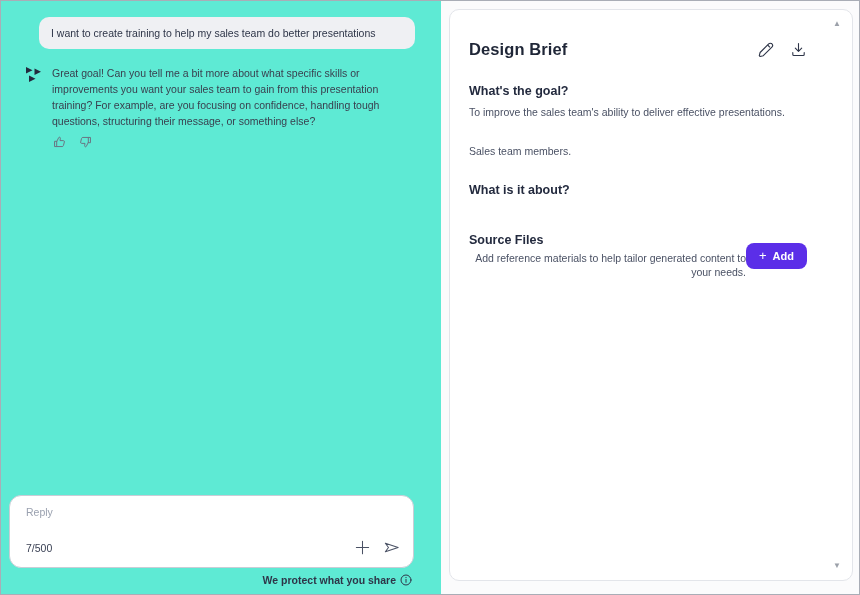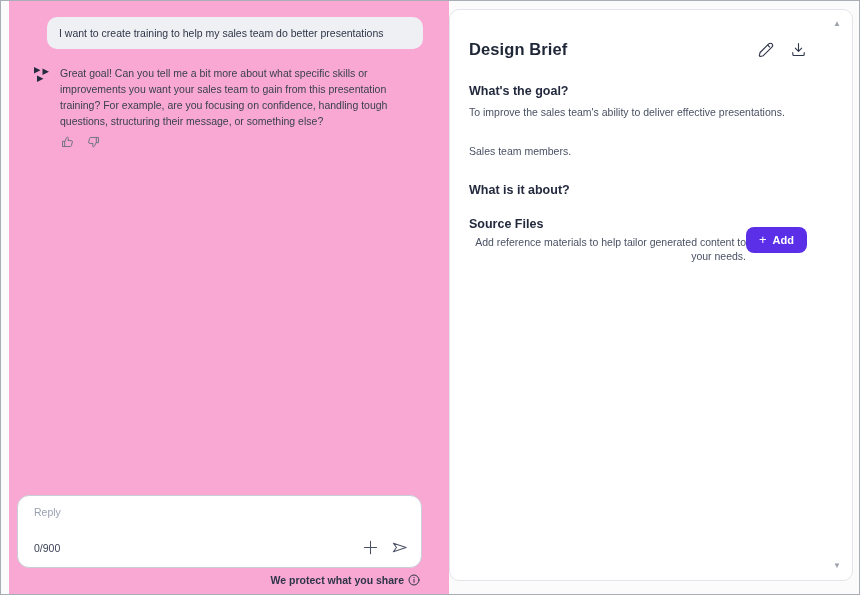--- a/index.html
+++ b/index.html
@@ -3,21 +3,21 @@
 <meta charset="utf-8">
 <style>
   * { margin:0; padding:0; box-sizing:border-box; }
   html,body { background:#fff; }
   body { font-family:"Liberation Sans", sans-serif; }
 
   .frame { position:relative; width:860px; height:595px; background:#FBFBFC;
            border:1px solid #A9ADB6; overflow:hidden; }
 
   
-  .chat-panel { position:absolute; left:8px; top:0; width:440px; height:595px; background:#f9a8d4; }
+  .chat-panel { position:absolute; left:0; top:0; width:440px; height:595px; background:#5eead4; }
 
   .user-bubble { position:absolute; left:38px; top:16px; width:376px;
                  background:#EFF0F3; border-radius:10px; padding:9px 12px;
                  font-size:10.5px; line-height:14px; color:#2E3548; }
 
   .ai-row { position:absolute; left:24px; top:64px; width:394px; display:flex; gap:9px; }
   .ai-avatar { flex:0 0 18px; padding-top:1px; }
   .ai-text { font-size:10.5px; line-height:16px; color:#39404F; width:360px; }
 
   .feedback-row { position:absolute; left:52px; top:134px; display:flex; gap:11px; }
@@ -56,21 +56,21 @@
   .section { margin-top:25px; }
   .section-heading { font-size:12.5px; font-weight:700; color:#232A3E; }
   .section-body { margin-top:7px; font-size:10.5px; line-height:14px; color:#4A5164; }
 
   .bullet-list { margin-top:9px; list-style:none; }
   .bullet-list li { position:relative; padding-left:13px; font-size:10.5px;
                     line-height:13.5px; color:#4A5164; }
   .bullet-list li::before { content:"\2022"; position:absolute; left:2px; top:0;
                             color:#6A7180; font-size:9px; }
 
-  .source-row { margin-top:20px; display:flex; justify-content:space-between; align-items:center; }
+  .source-row { margin-top:36px; display:flex; justify-content:space-between; align-items:center; }
   .source-text { width:282px; }
   .source-text .section-body { margin-top:4px;text-align:right; }
   .add-btn { display:flex; align-items:center; gap:6px; background:#5B2EE8; color:#fff;
              border:none; border-radius:8px; padding:7px 13px; font-family:"Liberation Sans", sans-serif;
              font-size:11px; font-weight:700; cursor:pointer; }
   .add-btn .plus { font-weight:400; font-size:13px; line-height:10px; }
 </style>
 </head>
 <body>
 
@@ -102,21 +102,21 @@
         <svg viewBox="0 0 16 16" fill="none" stroke="currentColor" stroke-width="1.1" stroke-linejoin="round" stroke-linecap="round" style="transform:rotate(180deg)">
           <path d="M2.2 7.2h2v6h-2z"></path>
           <path d="M4.2 7.6l2.2-4.4c.2-.5.6-.8 1.1-.7.7.1 1 .7.9 1.4L8 6.4h3.9c.8 0 1.3.7 1.1 1.5l-1.1 4.2c-.2.7-.7 1.1-1.4 1.1H4.2"></path>
         </svg>
       </span>
     </div>
 
     <div class="reply-box">
       <input class="reply-input" type="text" placeholder="Reply" style="">
       <div class="reply-bottom">
-        <span class="char-counter">0/900</span>
+        <span class="char-counter">7/500</span>
         <span class="reply-actions">
           <span class="action-icon">
             <svg viewBox="0 0 18 18" fill="none" stroke="currentColor" stroke-width="1.1" stroke-linecap="round">
               <path d="M9 2.5v13M2.5 9h13"></path>
             </svg>
           </span>
           <span class="action-icon">
             <svg viewBox="0 0 18 18" fill="none" stroke="currentColor" stroke-width="1.1" stroke-linejoin="round">
               <path d="M2.5 4.5L16 9 2.5 13.5 5.8 9z"></path>
             </svg>

